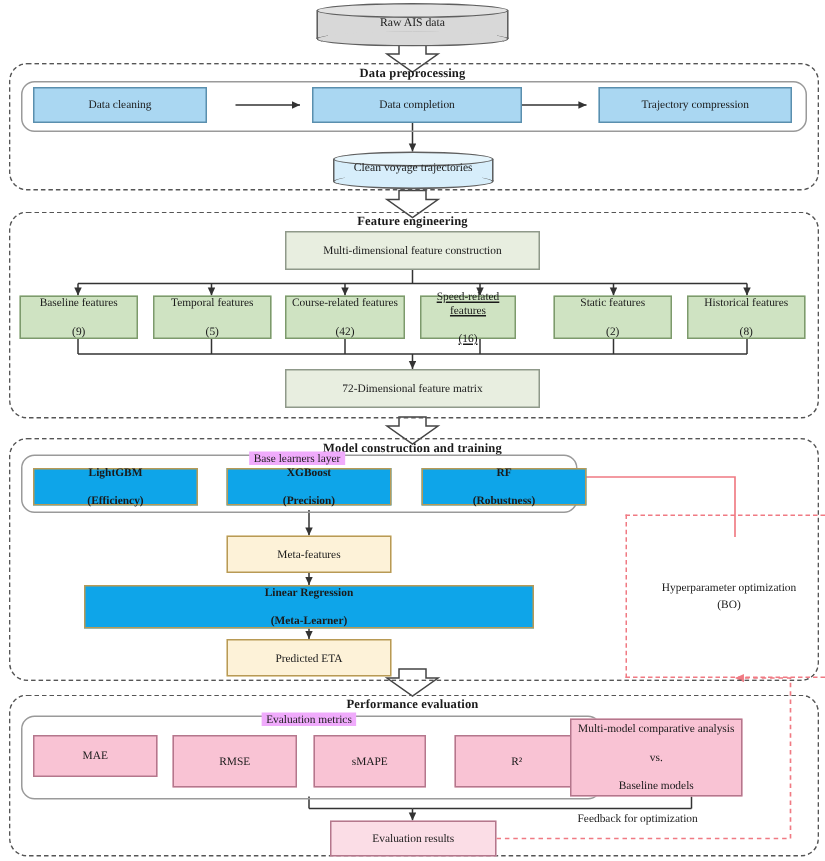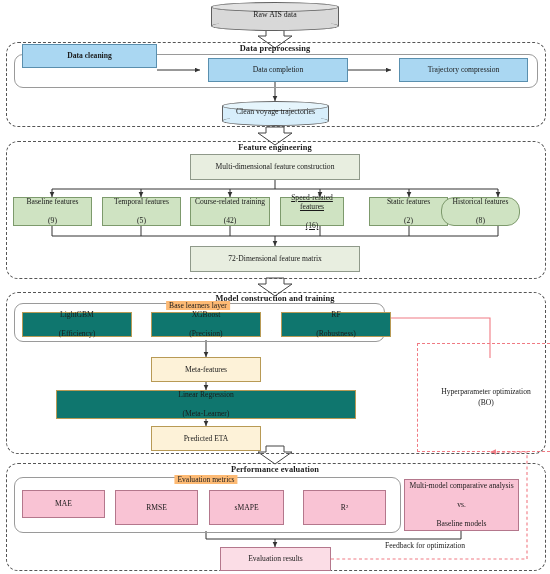--- a/index.html
+++ b/index.html
@@ -7,31 +7,31 @@
        font-family:"Liberation Serif","DejaVu Serif",serif;color:#1a1a1a;}
   .canvas{position:absolute;left:0;top:0;width:550px;height:574px;}
   svg.wires{position:absolute;left:0;top:0;width:550px;height:574px;pointer-events:none;}
 
   
   .section{position:absolute;border:1.1px dashed #555;border-radius:12px;background:transparent;}
   .section-title{position:absolute;font-weight:bold;font-size:8.4px;text-align:center;
                  letter-spacing:.1px;white-space:nowrap;transform:translateX(-50%);}
   .inner-box{position:absolute;border:1.1px solid #9a9a9a;border-radius:9px;background:transparent;}
   .inner-label{position:absolute;font-size:7.6px;text-align:left;white-space:nowrap;
-               transform:translateX(-50%);background:#fdba74;padding:0 3px;}
+               transform:translateX(-50%);background:#f0abfc;padding:0 3px;}
 
   
   .node{position:absolute;box-sizing:border-box;border:1px solid #5f5f5f;
         display:flex;align-items:center;justify-content:center;text-align:center;
         font-size:7.6px;line-height:1.25;padding:1px 2px;}
   .node span{display:block;}
   .blue{background:#aad7f2;border-color:#5a8fae;}
   .green{background:#cfe3c2;border-color:#7d9a6c;}
   .green-pale{background:#e8eee0;border-color:#8f998a;}
-  .yellow{background:#0f766e;border-color:#b89a55;}
+  .yellow{background:#0ea5e9;border-color:#b89a55;font-weight:bold;}
   .yellow-pale{background:#fdf2d8;border-color:#b89a55;}
   .pink{background:#f9c3d4;border-color:#b4778c;}
   .pink-pale{background:#fbdde6;border-color:#b4778c;}
 
   
   .cyl{position:absolute;box-sizing:border-box;}
   .cyl .body{position:absolute;left:0;right:0;top:5px;bottom:0;border:1px solid #5f5f5f;
              border-top:none;background:#d8d8d8;}
   .cyl .top{position:absolute;left:0;right:0;top:0;height:10px;border:1px solid #5f5f5f;
             border-radius:50%;background:#e2e2e2;box-sizing:border-box;}
@@ -116,21 +116,21 @@
     <div class="body"></div>
     <div class="cap"></div>
     <div class="top"></div>
     <div class="txt">Raw AIS data</div>
   </div>
 
   <div class="section" style="left:6px;top:42px;width:538px;height:83px;"></div>
   <div class="section-title" style="left:275px;top:44px;">Data preprocessing</div>
   <div class="inner-box" style="left:14px;top:54px;width:522px;height:32px;"></div>
 
-  <div class="node blue" style="left:22px;top:44px;width:135px;height:24px;font-weight:bold;">
+  <div class="node blue" style="left:22px;top:58px;width:116px;height:24px;">
     <span>Data cleaning</span>
   </div>
   <div class="node blue" style="left:208px;top:58px;width:140px;height:24px;">
     <span>Data completion</span>
   </div>
   <div class="node blue" style="left:399px;top:58px;width:129px;height:24px;">
     <span>Trajectory compression</span>
   </div>
 
   <div class="cyl blue-cyl" style="left:222px;top:101px;width:107px;height:20px;">
@@ -154,37 +154,37 @@
     </span>
   </div>
   <div class="node green" style="left:102px;top:197px;width:79px;height:29px;">
     <span>
       <span>Temporal features</span><br>
       <span>(5)</span>
     </span>
   </div>
   <div class="node green" style="left:190px;top:197px;width:80px;height:29px;">
     <span>
-      <span>Course-related training</span><br>
+      <span>Course-related features</span><br>
       <span>(42)</span>
     </span>
   </div>
   <div class="node green" style="left:280px;top:197px;width:64px;height:29px;text-decoration:underline;">
     <span>
       <span>Speed-related features</span><br>
       <span>(16)</span>
     </span>
   </div>
   <div class="node green" style="left:369px;top:197px;width:79px;height:29px;">
     <span>
       <span>Static features</span><br>
       <span>(2)</span>
     </span>
   </div>
-  <div class="node green" style="left:441px;top:197px;width:79px;height:29px;border-radius:13px;">
+  <div class="node green" style="left:458px;top:197px;width:79px;height:29px;">
     <span>
       <span>Historical features</span><br>
       <span>(8)</span>
     </span>
   </div>
 
   <div class="node green-pale" style="left:190px;top:246px;width:170px;height:26px;">
     <span>72-Dimensional feature matrix</span>
   </div>
 
@@ -245,21 +245,21 @@
   <div class="node pink" style="left:115px;top:490px;width:83px;height:35px;">
     <span>RMSE</span>
   </div>
   <div class="node pink" style="left:209px;top:490px;width:75px;height:35px;">
     <span>sMAPE</span>
   </div>
   <div class="node pink" style="left:303px;top:490px;width:83px;height:35px;">
     <span>R²</span>
   </div>
 
-  <div class="node pink" style="left:404px;top:479px;width:115px;height:52px;">
+  <div class="node pink" style="left:380px;top:479px;width:115px;height:52px;">
     <span>
       <span>Multi-model comparative analysis</span><br>
       <span>vs.</span><br>
       <span>Baseline models</span>
     </span>
   </div>
 
   <div class="node pink-pale" style="left:220px;top:547px;width:111px;height:24px;">
     <span>Evaluation results</span>
   </div>

